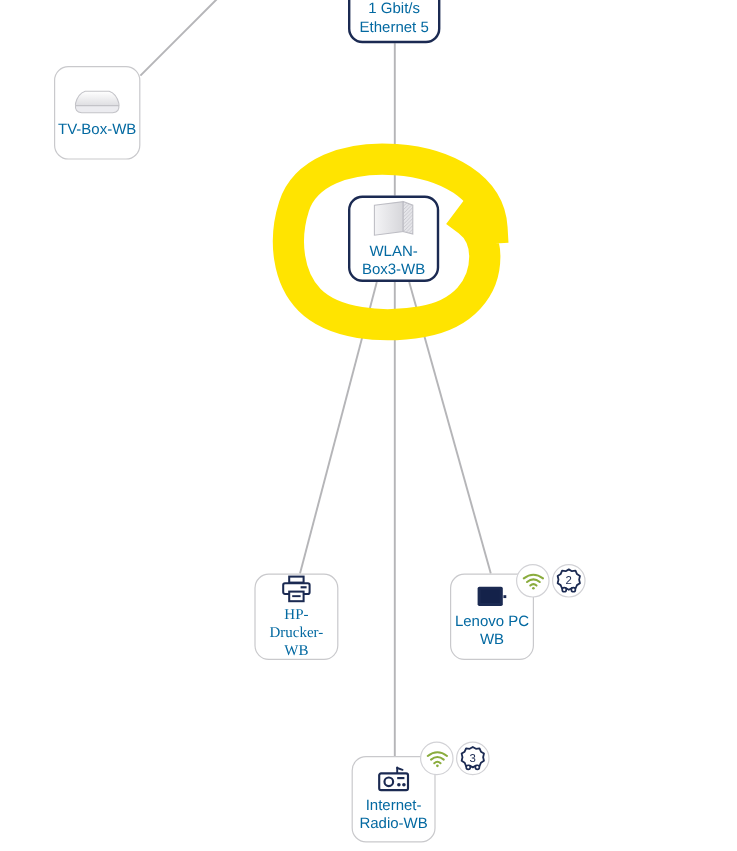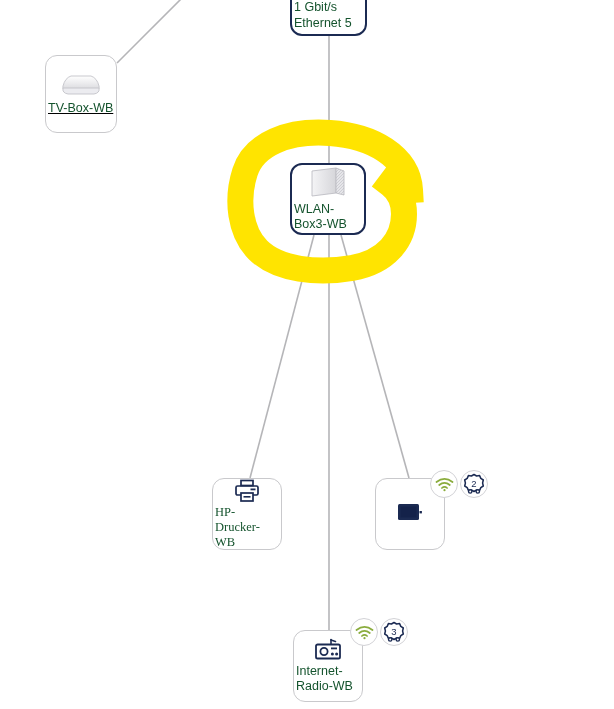--- a/index.html
+++ b/index.html
@@ -38,23 +38,24 @@
     align-items: center;
     justify-content: center;
   }
   .node.plain {
     border: 1.5px solid #c9c9cc;
   }
   .node.selected {
     border: 2.5px solid #1b2a52;
   }
   .node-label {
-    color: #14532d;
+    color: #0369a1;
     font-size: 12.5px;
     line-height: 15px;
+    text-align: center;
     width: 100%;
     word-break: break-word;
     padding: 0 2px;
     box-sizing: border-box;
   }
   .node-icon {
     display: flex;
     align-items: center;
     justify-content: center;
     margin-bottom: 2px;
@@ -66,21 +67,21 @@
     top: -22px;
     width: 77px;
     height: 58px;
     border: 2.5px solid #1b2a52;
     border-radius: 12px;
     background: #fff;
     padding-top: 16px;
   }
   #node-ethernet .node-label { font-size: 12.5px; line-height: 16px; }
 
-  #node-tvbox { left: 45px; top: 55px; width: 72px; height: 78px; text-decoration: underline; }
+  #node-tvbox { left: 45px; top: 55px; width: 72px; height: 78px; }
   #node-wlanbox { left: 290px; top: 163px; width: 76px; height: 72px; }
   #node-printer { left: 212px; top: 478px; width: 70px; height: 72px; font-family: Liberation Serif, serif; }
   #node-lenovo { left: 375px; top: 478px; width: 70px; height: 72px; }
   #node-radio { left: 293px; top: 630px; width: 70px; height: 72px; }
 
   .badges {
     position: absolute;
     display: flex;
     align-items: center;
     z-index: 4;
@@ -181,20 +182,21 @@
     </div>
 
     <div class="node plain" id="node-lenovo">
       <div class="node-icon">
         <svg width="28" height="22" viewBox="0 0 28 22" xmlns="http://www.w3.org/2000/svg">
           <rect x="2" y="2" width="21" height="16" rx="1.5" fill="#1b2a52"></rect>
           <rect x="4.5" y="4.5" width="16" height="11" fill="#14224a"></rect>
           <rect x="23.5" y="9" width="2.4" height="2.4" fill="#1b2a52"></rect>
         </svg>
       </div>
+      <div class="node-label">Lenovo PC WB</div>
     </div>
 
     <div class="node plain" id="node-radio">
       <div class="node-icon">
         <svg width="28" height="24" viewBox="0 0 28 24" xmlns="http://www.w3.org/2000/svg">
           <path d="M 17 6 L 17 1.5" stroke="#1b2a52" stroke-width="1.6" stroke-linecap="round"></path>
           <path d="M 17 2 L 21.5 3.5" stroke="#1b2a52" stroke-width="1.6" stroke-linecap="round"></path>
           <rect x="2" y="6.5" width="24" height="14" rx="1.6" fill="none" stroke="#1b2a52" stroke-width="1.8"></rect>
           <circle cx="10" cy="13.5" r="3.6" fill="none" stroke="#1b2a52" stroke-width="1.8"></circle>
           <rect x="17" y="9.5" width="6" height="1.8" fill="#1b2a52"></rect>

